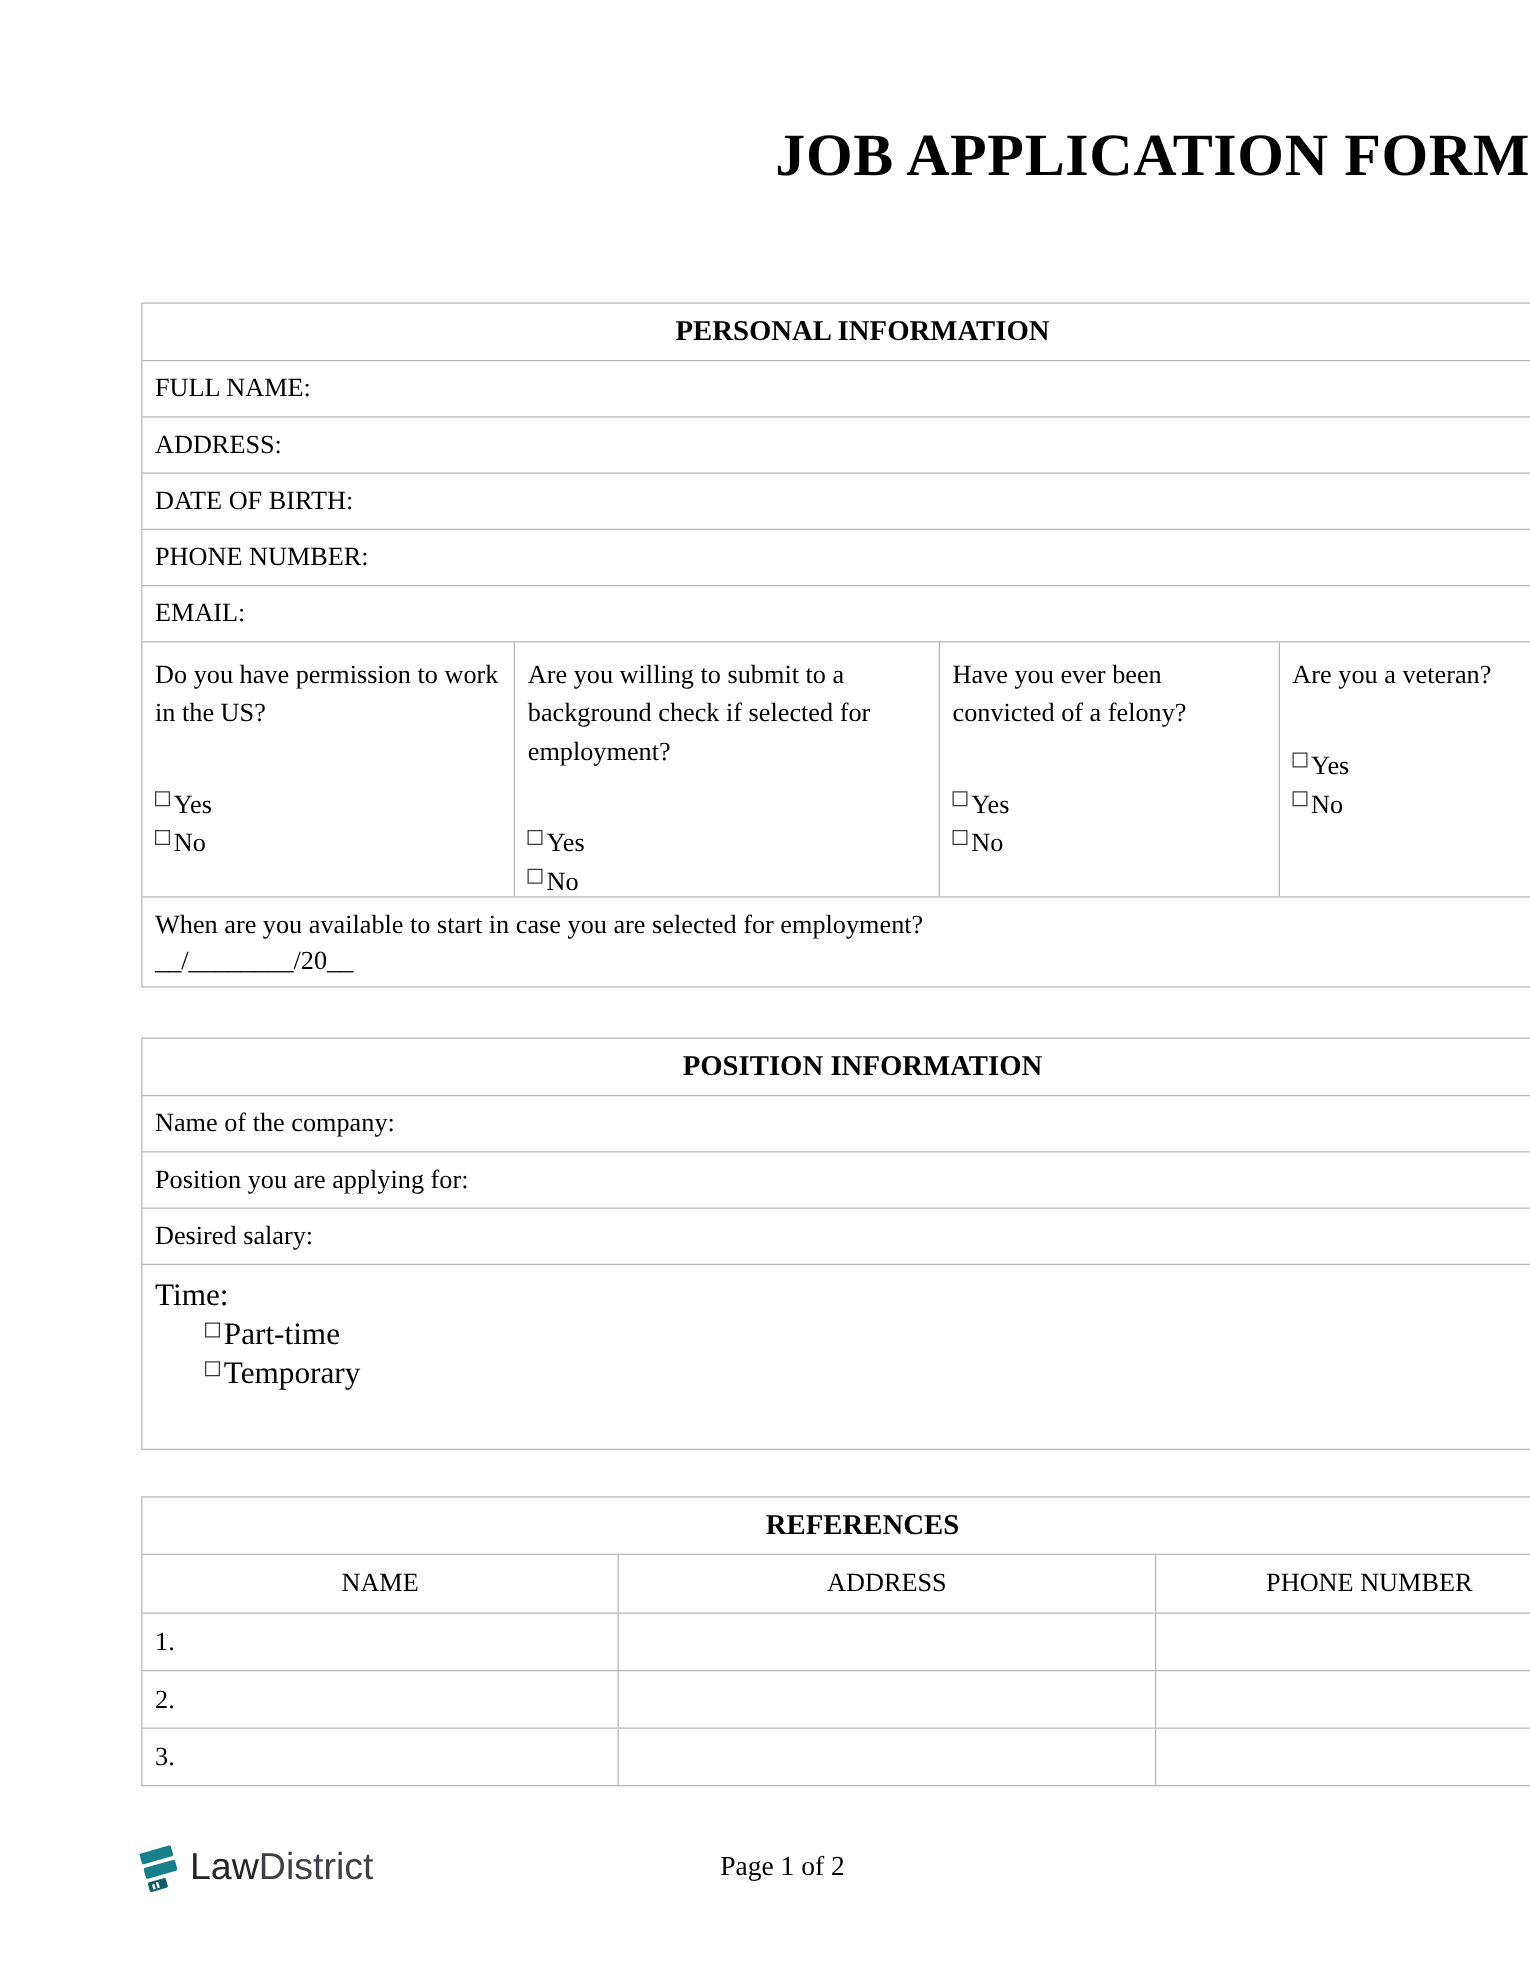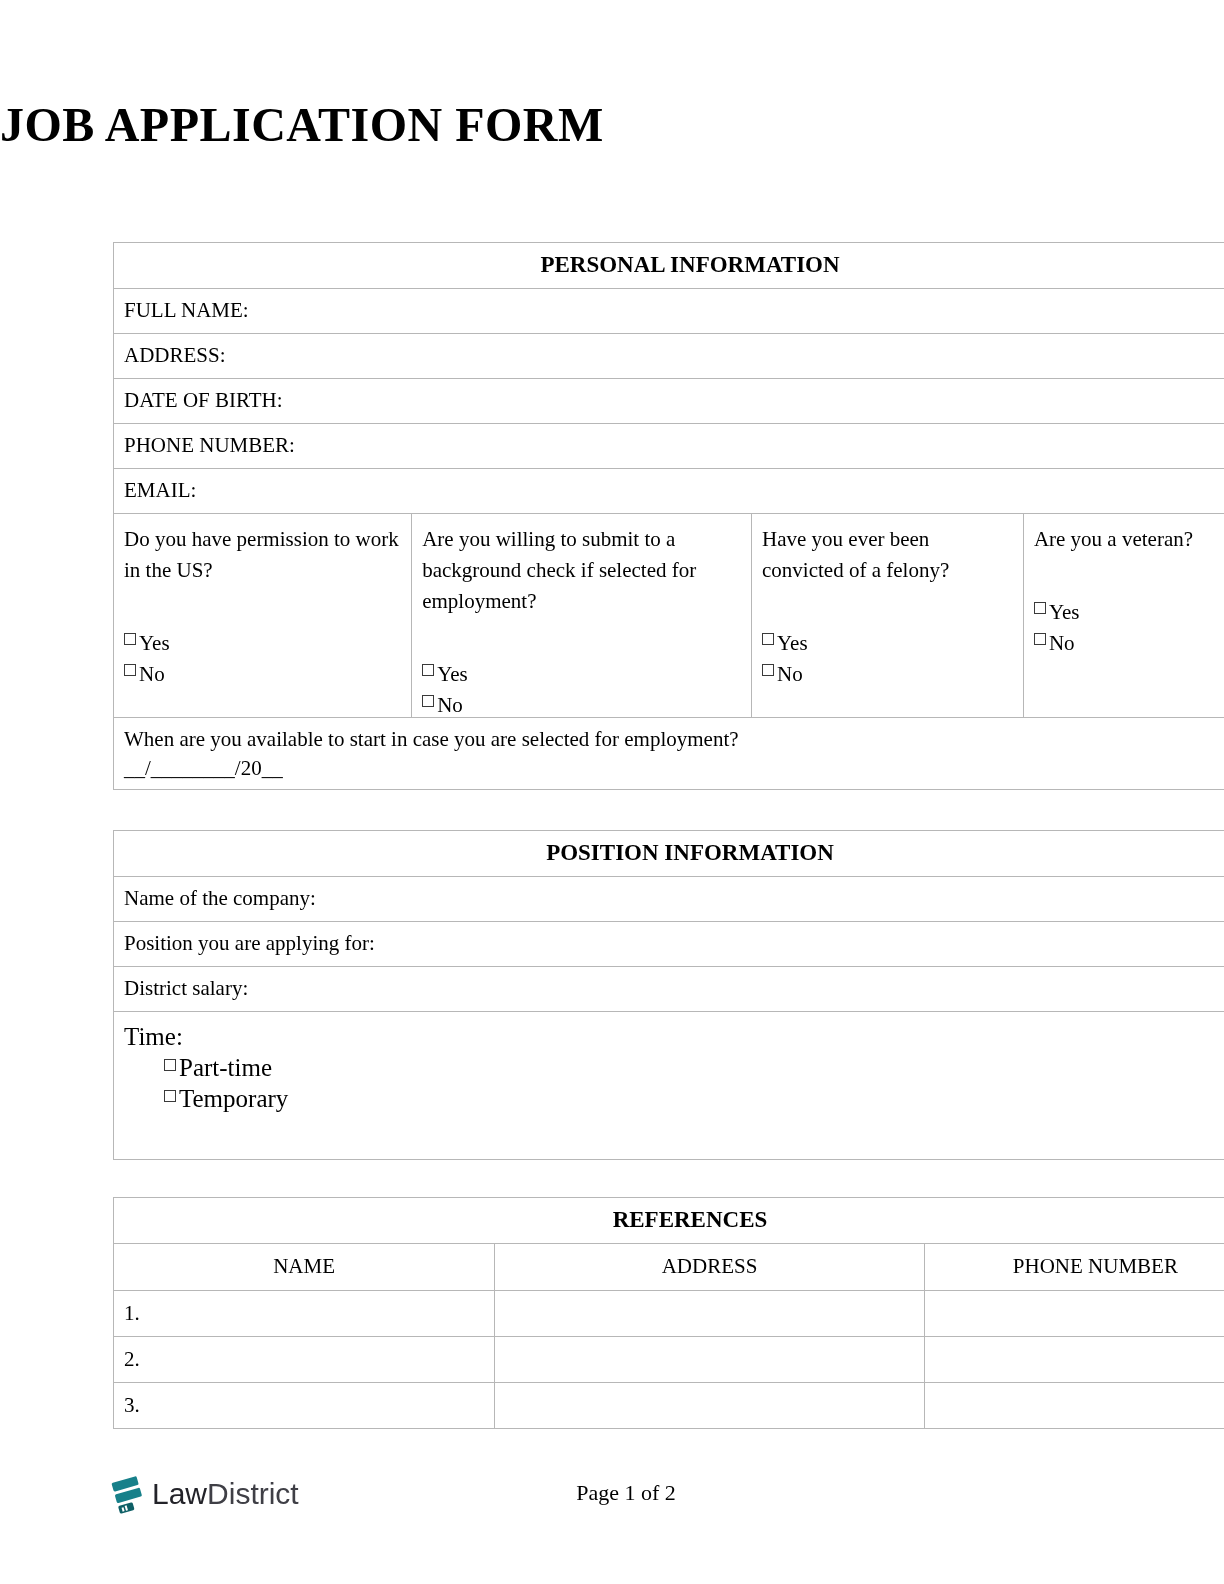--- a/index.html
+++ b/index.html
@@ -8,21 +8,21 @@
     position: relative;
     width: 1224px;
     height: 1584px;
     background: #ffffff;
     font-family: "Liberation Serif", serif;
     color: #000000;
     overflow: hidden;
   }
   .doc-title {
     margin-top: 96px;
-    text-align: left;
+    text-align: right;
     font-size: 48px;
     font-weight: bold;
     letter-spacing: 0.5px;
     line-height: 1.2;
   }
   .tbl {
     width: 1154px;
     margin-left: 113px;
     border: 1px solid #b7b7b7;
     background: #ffffff;
@@ -200,21 +200,21 @@
   <div class="tbl tbl-2">
     <div class="sec-header">POSITION INFORMATION</div>
 
     <div class="row field-row">
       <span>Name of the company:</span>
     </div>
     <div class="row field-row">
       <span>Position you are applying for:</span>
     </div>
     <div class="row field-row">
-      <span>District salary:</span>
+      <span>Desired salary:</span>
     </div>
 
     <div class="row time-row">
       <div>Time:</div>
       <div class="time-opts">
         <span class="opt"><span class="cb"></span><span>Part-time</span></span>
         <span class="opt"><span class="cb"></span><span>Temporary</span></span>
       </div>
     </div>
   </div>

